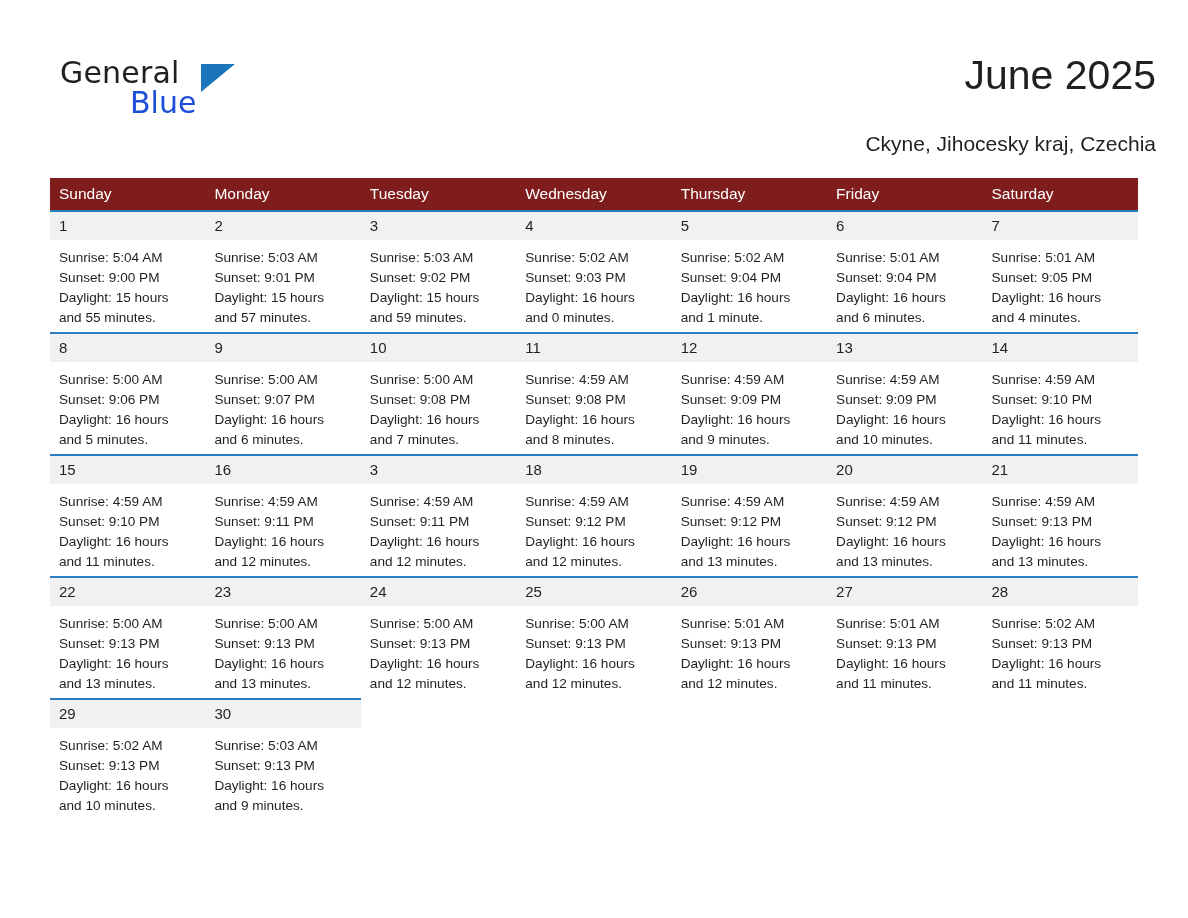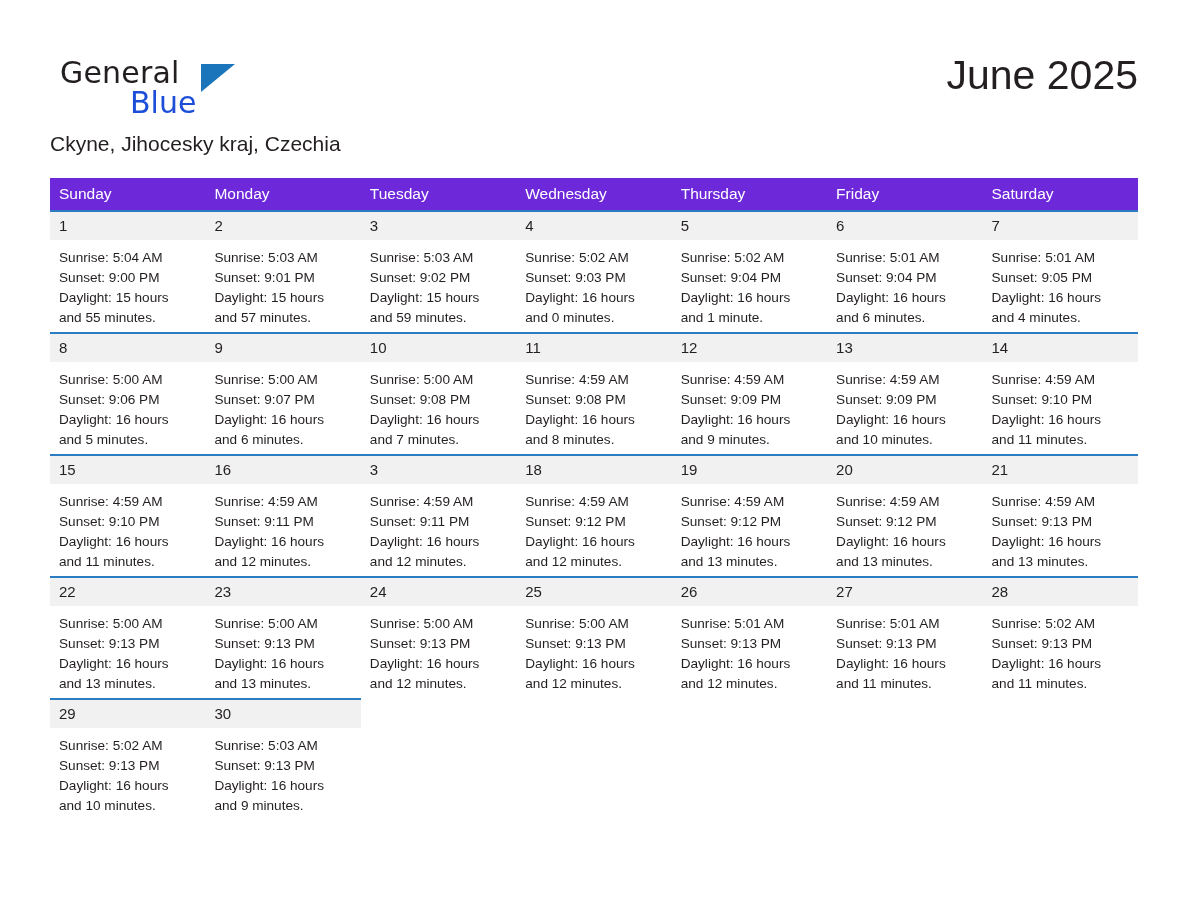--- a/index.html
+++ b/index.html
@@ -12,21 +12,21 @@
     height: 918px;
     font-family: "Liberation Sans", sans-serif;
     color: #231f20;
     position: relative;
     overflow: hidden;
   }
   .page {
     width: 1188px;
     height: 658px;
     box-sizing: border-box;
-    padding: 46px 50px 0 50px;
+    padding: 46px 32px 0 50px;
     position: relative;
   }
 
   
   .header {
     display: flex;
     align-items: flex-start;
     justify-content: space-between;
     height: 72px;
   }
@@ -66,37 +66,37 @@
   }
   .title {
     font-size: 41px;
     font-weight: 400;
     color: #231f20;
     text-align: right;
     padding-top: 6px;
     letter-spacing: 0px;
   }
   .subtitle {
-    text-align: left;
+    text-align: right;
     font-size: 21px;
     color: #231f20;
     margin-top: 14px;
     margin-bottom: 0;
     letter-spacing: 0px;
   }
 
   
   table.calendar {
     border-collapse: collapse;
     width: 1088px;
     margin-top: 22px;
     table-layout: fixed;
   }
   table.calendar th {
-    background: #6d28d9;
+    background: #7f1d1d;
     color: #ffffff;
     font-weight: 400;
     font-size: 15.5px;
     text-align: left;
     padding: 7px 0 7px 9px;
     height: 16px;
     border: none;
   }
   table.calendar td {
     vertical-align: top;

